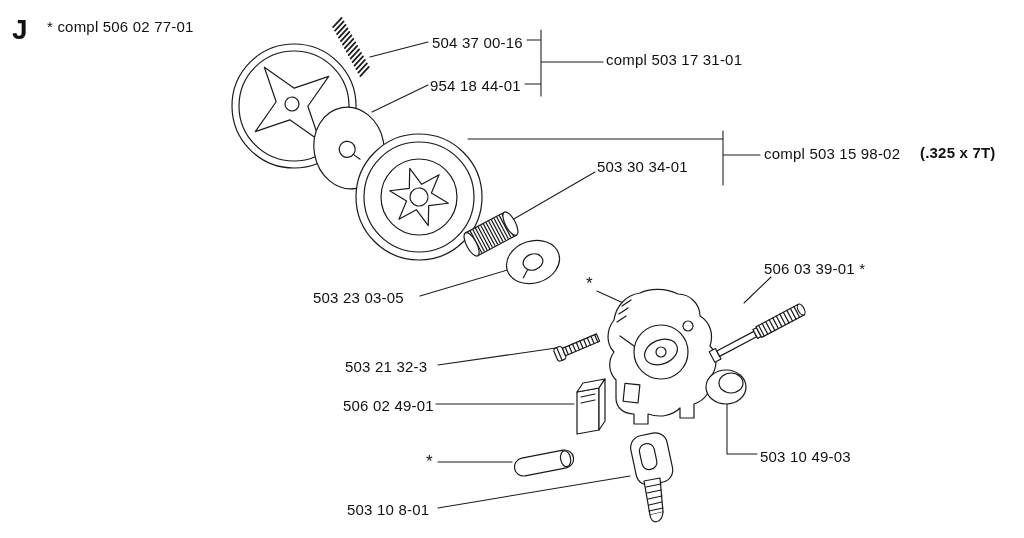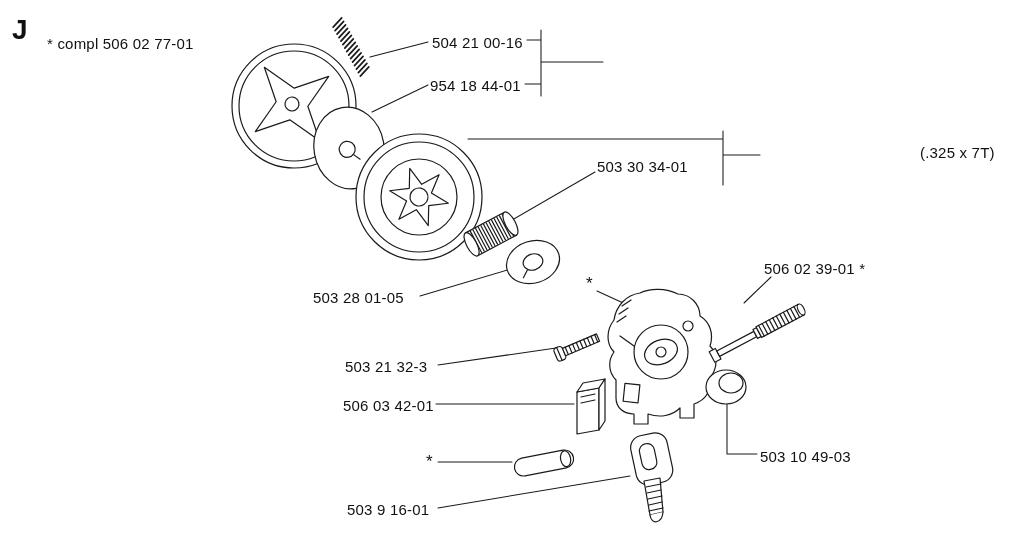--- a/index.html
+++ b/index.html
@@ -8,21 +8,21 @@
     overflow:hidden; font-family:"Liberation Sans", sans-serif; color:#111;
   }
   .art { position:absolute; left:0; top:0; }
   .art * { stroke:#1a1a1a; stroke-width:1.2; fill:none; stroke-linecap:round; stroke-linejoin:round; }
   .art .fw { fill:#ffffff; }
   .art .ns { stroke:none; }
   .art .thin { stroke-width:1.05; }
   .art .coil { stroke-width:1.7; }
   .label { position:absolute; font-size:15px; white-space:nowrap; letter-spacing:0.2px; }
   .label.ast { font-size:17px; }
-  .label.bold { font-weight:normal; }
+  .label.bold { font-weight:bold; }
   .section-letter { position:absolute; left:12px; top:14px; font-size:28px; font-weight:bold; }
 </style>
 </head>
 <body>
 
 <div class="stage">
 
   <svg class="art" width="1024" height="538" viewBox="0 0 1024 538">
 
     <path class="thin" d="
@@ -142,28 +142,30 @@
         <rect class="fw" x="633" y="434" width="37" height="50" rx="12"></rect>
         <rect x="641" y="443" width="15" height="26" rx="7"></rect>
       </g>
       <polygon class="fw" points="644,481 660,478 663,512 650,515"></polygon>
       <path d="M646,487 L661,484 M647,493 L661,490 M648,499 L662,496 M649,505 L662,502 M649,511 L663,508"></path>
       <path class="fw" d="M650,515 C651,525 662,524 663,512"></path>
     </g>
   </svg>
 
   <div class="section-letter">J</div>
-  <div class="label" style="left:47px; top:35px">* compl 506 02 77-01</div>
+  <div class="label" style="left:47px; top:18px">* compl 506 02 77-01</div>
 
-  <div class="label" style="left:432px; top:34px">504 21 00-16</div>
+  <div class="label" style="left:432px; top:34px">504 37 00-16</div>
+  <div class="label" style="left:606px; top:51px">compl 503 17 31-01</div>
   <div class="label" style="left:430px; top:77px">954 18 44-01</div>
   <div class="label" style="left:597px; top:158px">503 30 34-01</div>
+  <div class="label" style="left:764px; top:145px">compl 503 15 98-02</div>
   <div class="label bold" style="left:920px; top:144px">(.325 x 7T)</div>
-  <div class="label" style="left:313px; top:289px">503 28 01-05</div>
+  <div class="label" style="left:313px; top:289px">503 23 03-05</div>
   <div class="label ast" style="left:586px; top:274px">*</div>
-  <div class="label" style="left:764px; top:260px">506 02 39-01 *</div>
+  <div class="label" style="left:764px; top:260px">506 03 39-01 *</div>
   <div class="label" style="left:345px; top:358px">503 21 32-3</div>
-  <div class="label" style="left:343px; top:397px">506 03 42-01</div>
+  <div class="label" style="left:343px; top:397px">506 02 49-01</div>
   <div class="label" style="left:760px; top:448px">503 10 49-03</div>
   <div class="label ast" style="left:426px; top:452px">*</div>
-  <div class="label" style="left:347px; top:501px">503 9 16-01</div>
+  <div class="label" style="left:347px; top:501px">503 10 8-01</div>
 
 </div>
 
 </body></html>

